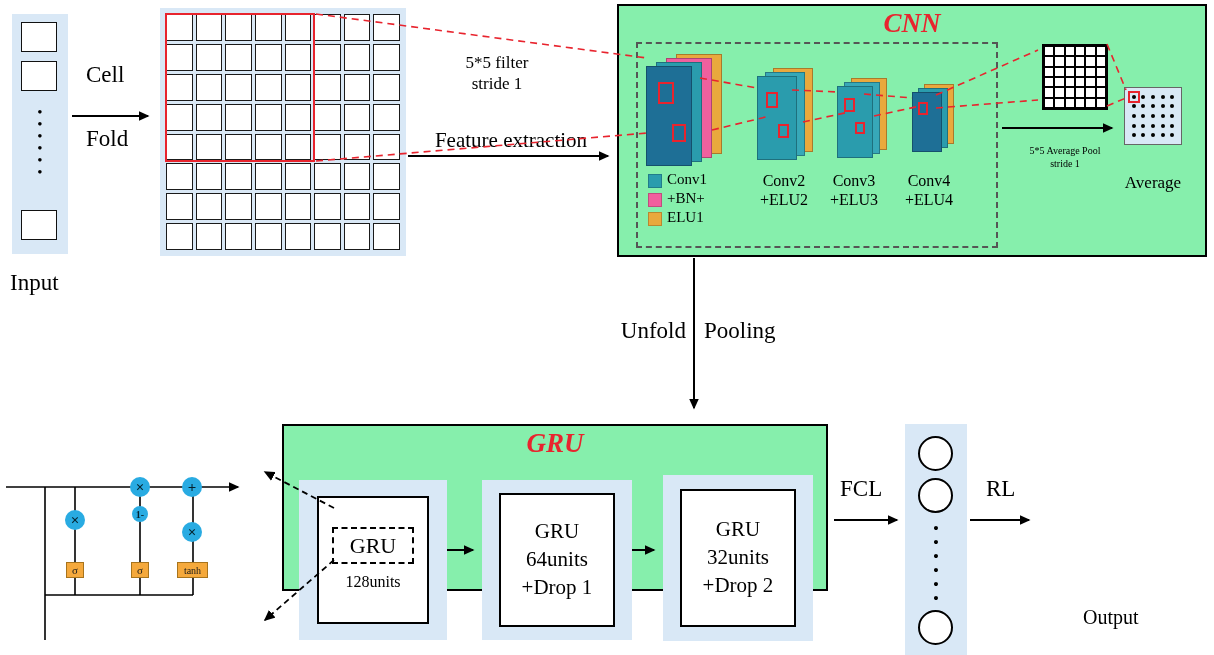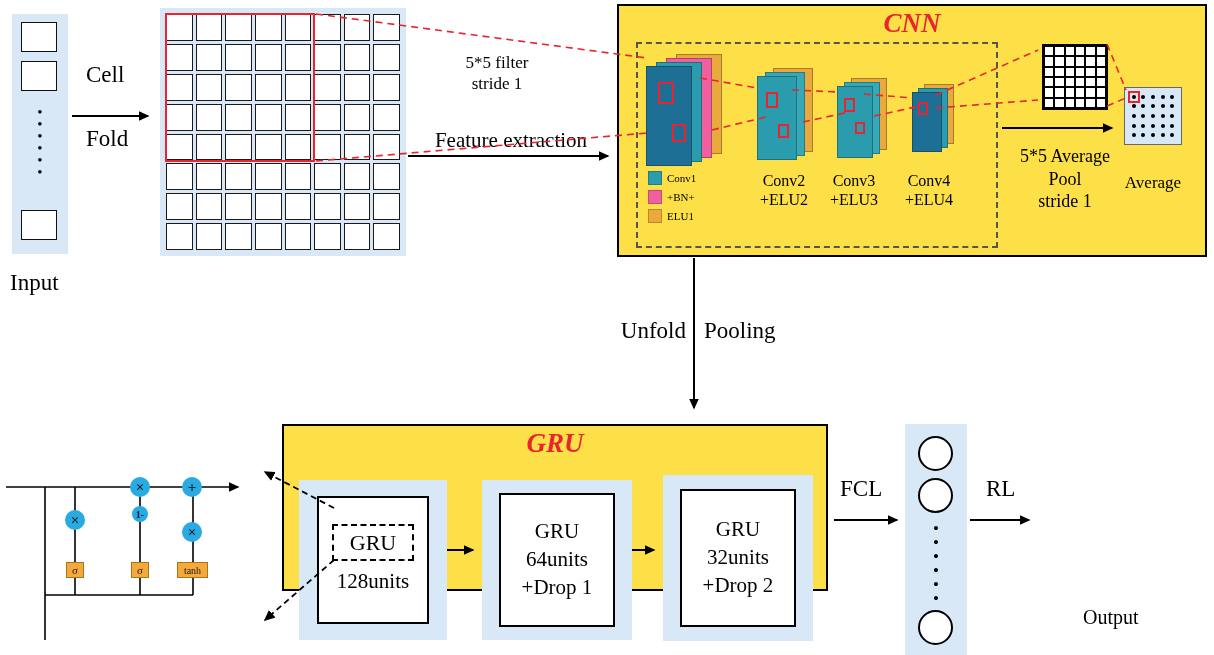--- a/index.html
+++ b/index.html
@@ -3,39 +3,39 @@
 <meta charset="utf-8">
 <style>
   *{margin:0;padding:0;box-sizing:border-box}
   body{background:#fff}
   #canvas{position:relative;width:1214px;height:655px;background:#fff;overflow:hidden;
           font-family:"Liberation Serif",serif;color:#000}
   .abs{position:absolute}
   .lbl{position:absolute;white-space:nowrap;line-height:1.15}
   .big{font-size:23px}
   .mid{font-size:17px}
-  .sm{font-size:18px}
+  .sm{font-size:10px}
   .blue{background:#d9e8f6}
   .whitebox{position:absolute;background:#fff;border:2px solid #000}
   svg.overlay{position:absolute;left:0;top:0;z-index:4;pointer-events:none}
   .vdots{white-space:pre;text-align:center}
   .in-dots{font-size:15px;line-height:12px}
   .fc-dots{font-size:17px;line-height:14px}
   .cellbox{position:absolute;background:#fff;border:1.6px solid #111}
   .gridpad{padding:6px}
   .grid8{display:grid;width:100%;height:100%;grid-template-columns:repeat(8,1fr);grid-template-rows:repeat(8,1fr);gap:3px}
   .gcell{background:#fff;border:1.6px solid #1a1a1a}
   .selrect{position:absolute;border:2.5px solid #e8242e}
-  .boxframe{position:absolute;border:2.5px solid #000;background:#fde047}
+  .boxframe{position:absolute;border:2.5px solid #000;background:#86efac}
   .boxtitle{position:absolute;left:0;right:0;top:2px;text-align:center;font-style:italic;font-weight:600;
             font-size:27px;color:#e8242e}
   .dashedbox{position:absolute;border:2px dashed #555}
   .layer{position:absolute;border:1px solid rgba(0,0,0,.28)}
   .fbox{position:absolute;border:2px solid #e8242e}
-  .legrow{position:absolute;display:flex;align-items:center;font-size:11px}
+  .legrow{position:absolute;display:flex;align-items:flex-end;font-size:15px}
   .sw{width:14px;height:14px;margin-right:5px;border:1px solid rgba(0,0,0,.2)}
   .sw-teal{background:#2a9cad}.sw-pink{background:#f0609e}.sw-yel{background:#e9a93d}
   .convlab{position:absolute;width:74px;text-align:center;font-size:16px;line-height:1.18}
   .clayer{position:absolute;left:0;right:0;bottom:3px;text-align:center;font-size:17px}
   .grid6wrap{position:absolute;background:#fff;border:2px solid #000}
   .grid6{display:grid;width:100%;height:100%;grid-template-columns:repeat(6,1fr);grid-template-rows:repeat(6,1fr)}
   .g6cell{border:1px solid #000}
   .poolbox{position:absolute;background:#d9e8f6;border:1px solid #666}
   .pgrid{position:absolute;inset:4px;display:grid;grid-template-columns:repeat(5,1fr);grid-template-rows:repeat(5,1fr)}
   .pdot{width:4px;height:4px;background:#000;border-radius:50%;margin:auto}
@@ -288,21 +288,21 @@
 
   <div class="lbl big" style="left:590px;top:318px;width:96px;text-align:right">Unfold</div>
   <div class="lbl big" style="left:704px;top:318px">Pooling</div>
 
   <div class="boxframe" style="left:282px;top:424px;width:546px;height:167px">
     <div class="boxtitle">GRU</div>
 
     <div class="abs blue" style="left:15px;top:54px;width:148px;height:160px">
       <div class="whitebox gru-inner" style="left:18px;top:16px;width:112px;height:128px">
         <span class="gru-dashed">GRU</span>
-        <span style="font-size:21px">128units</span>
+        <span style="font-size:16px">128units</span>
       </div>
     </div>
 
     <div class="abs blue" style="left:198px;top:54px;width:150px;height:160px">
       <div class="whitebox gru-inner" style="left:17px;top:13px;width:116px;height:134px">
         <div>GRU</div>
         <div>64units</div>
         <div>+Drop 1</div>
       </div>
     </div>

